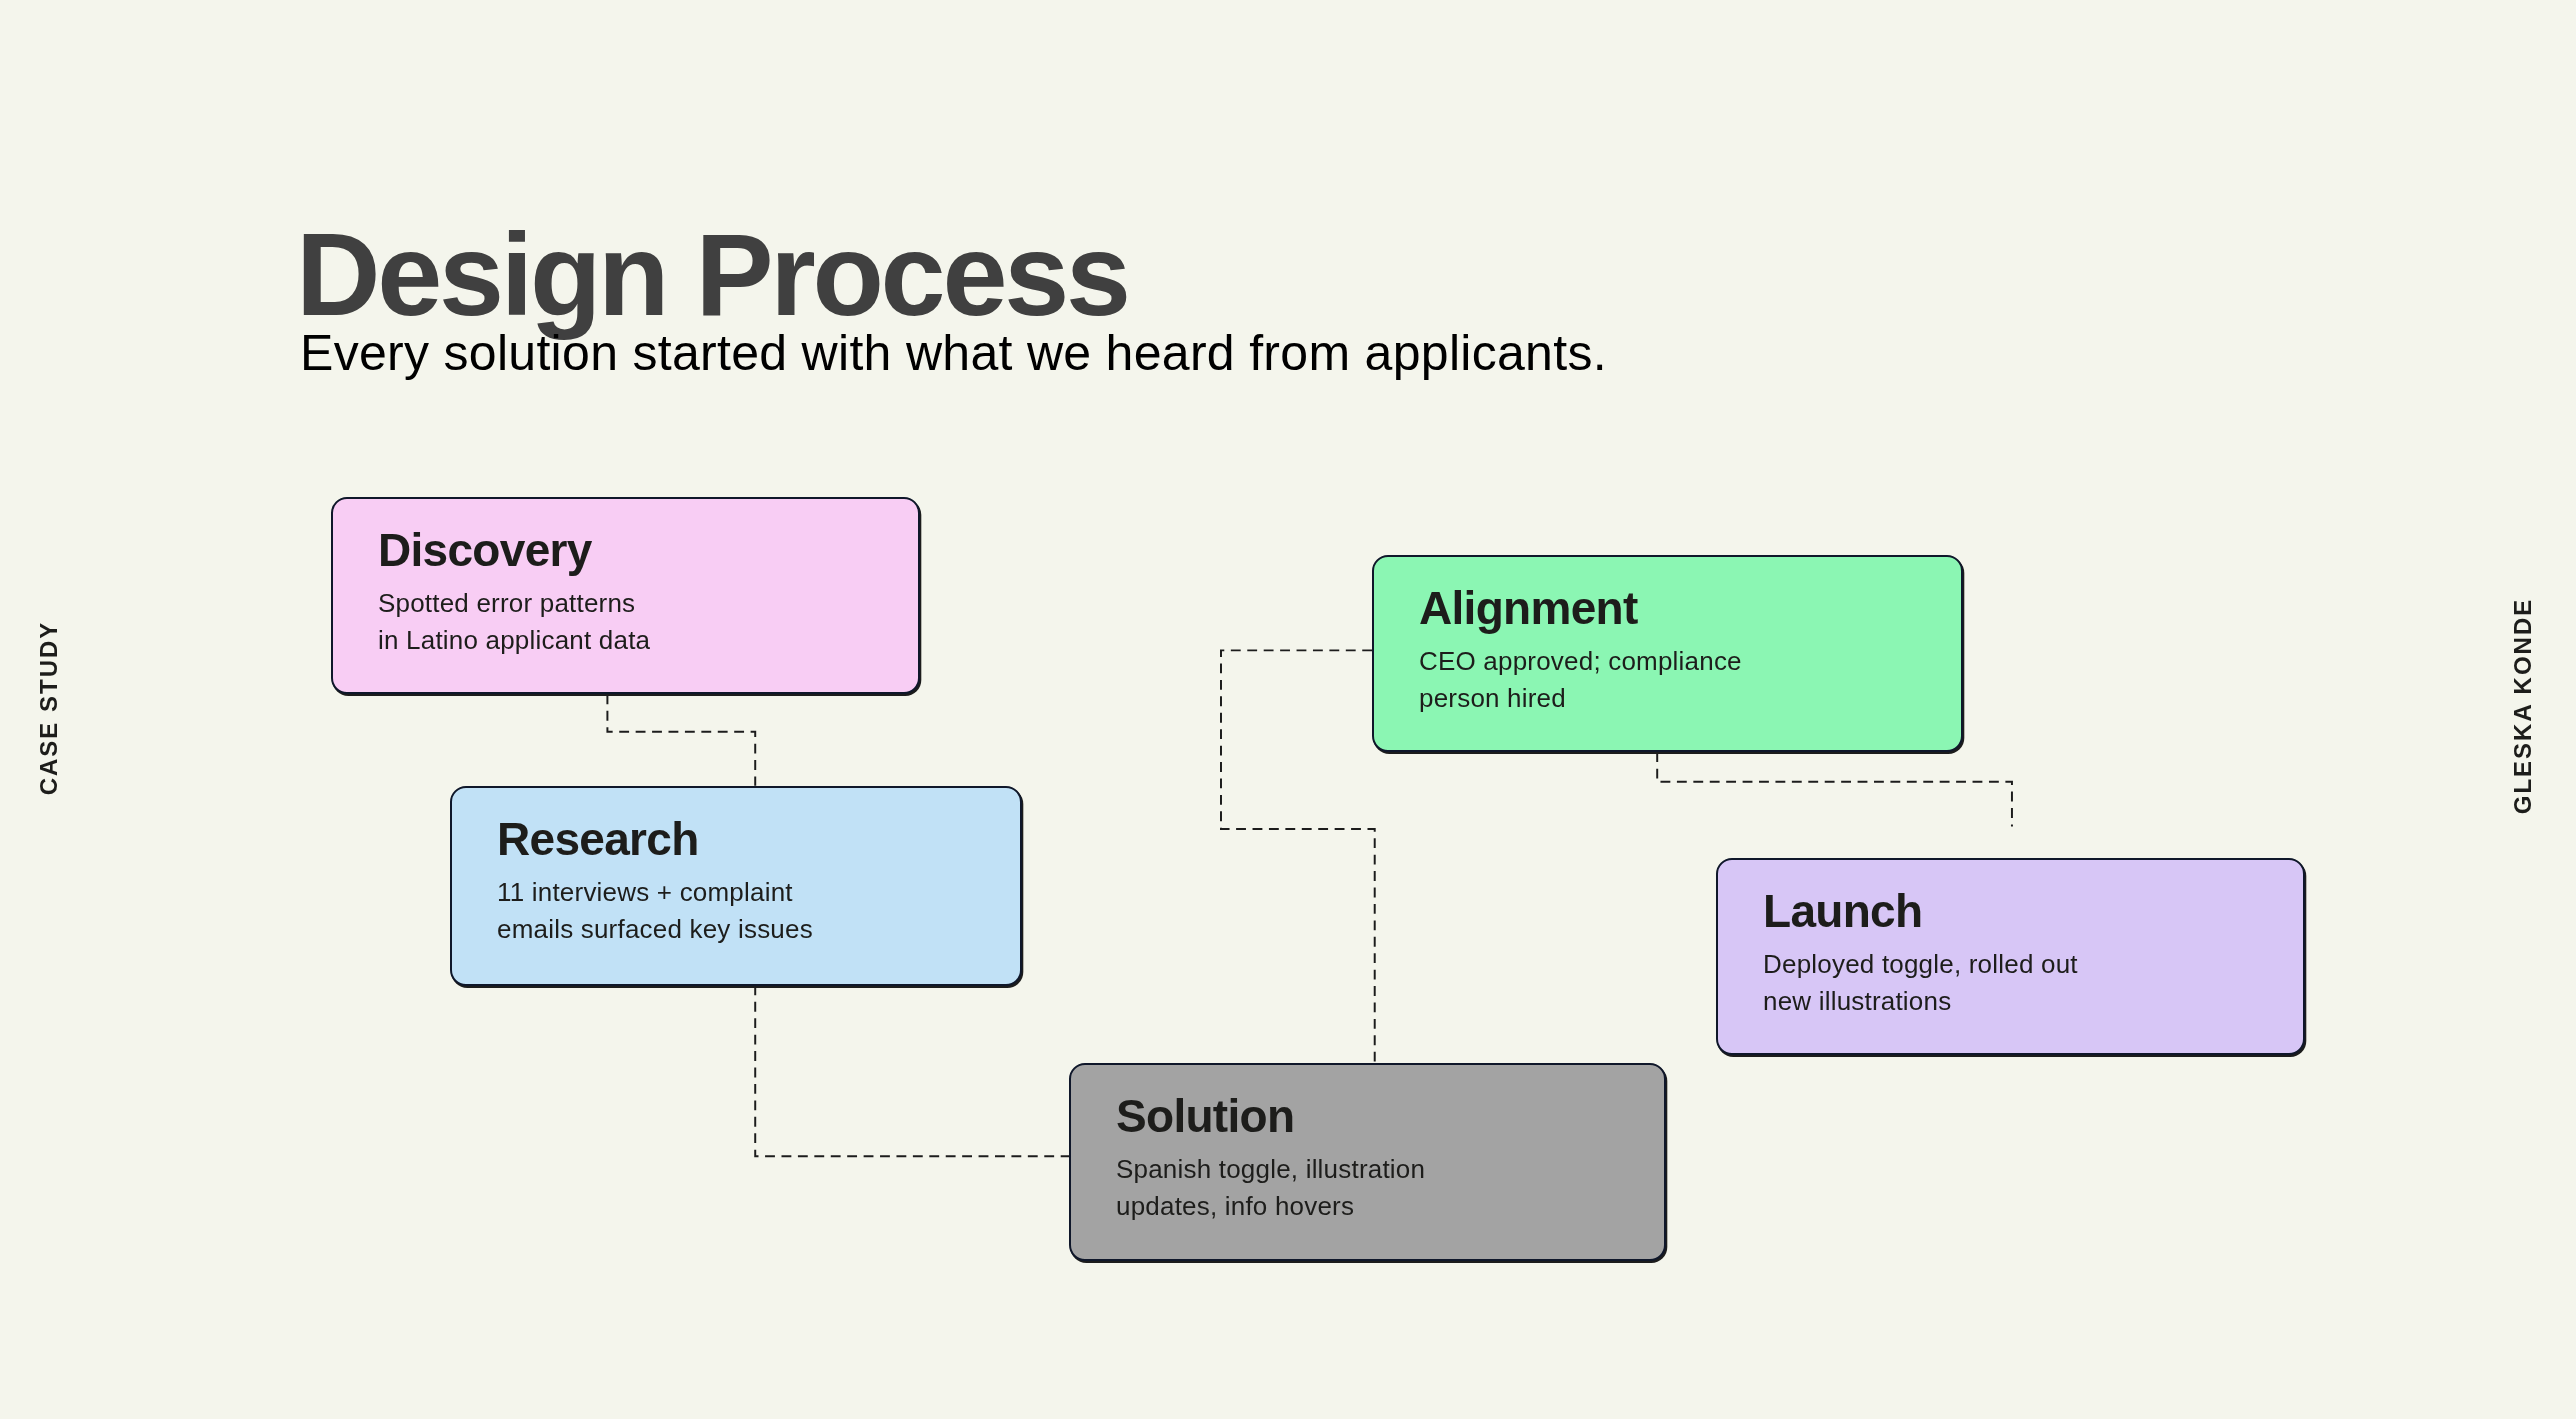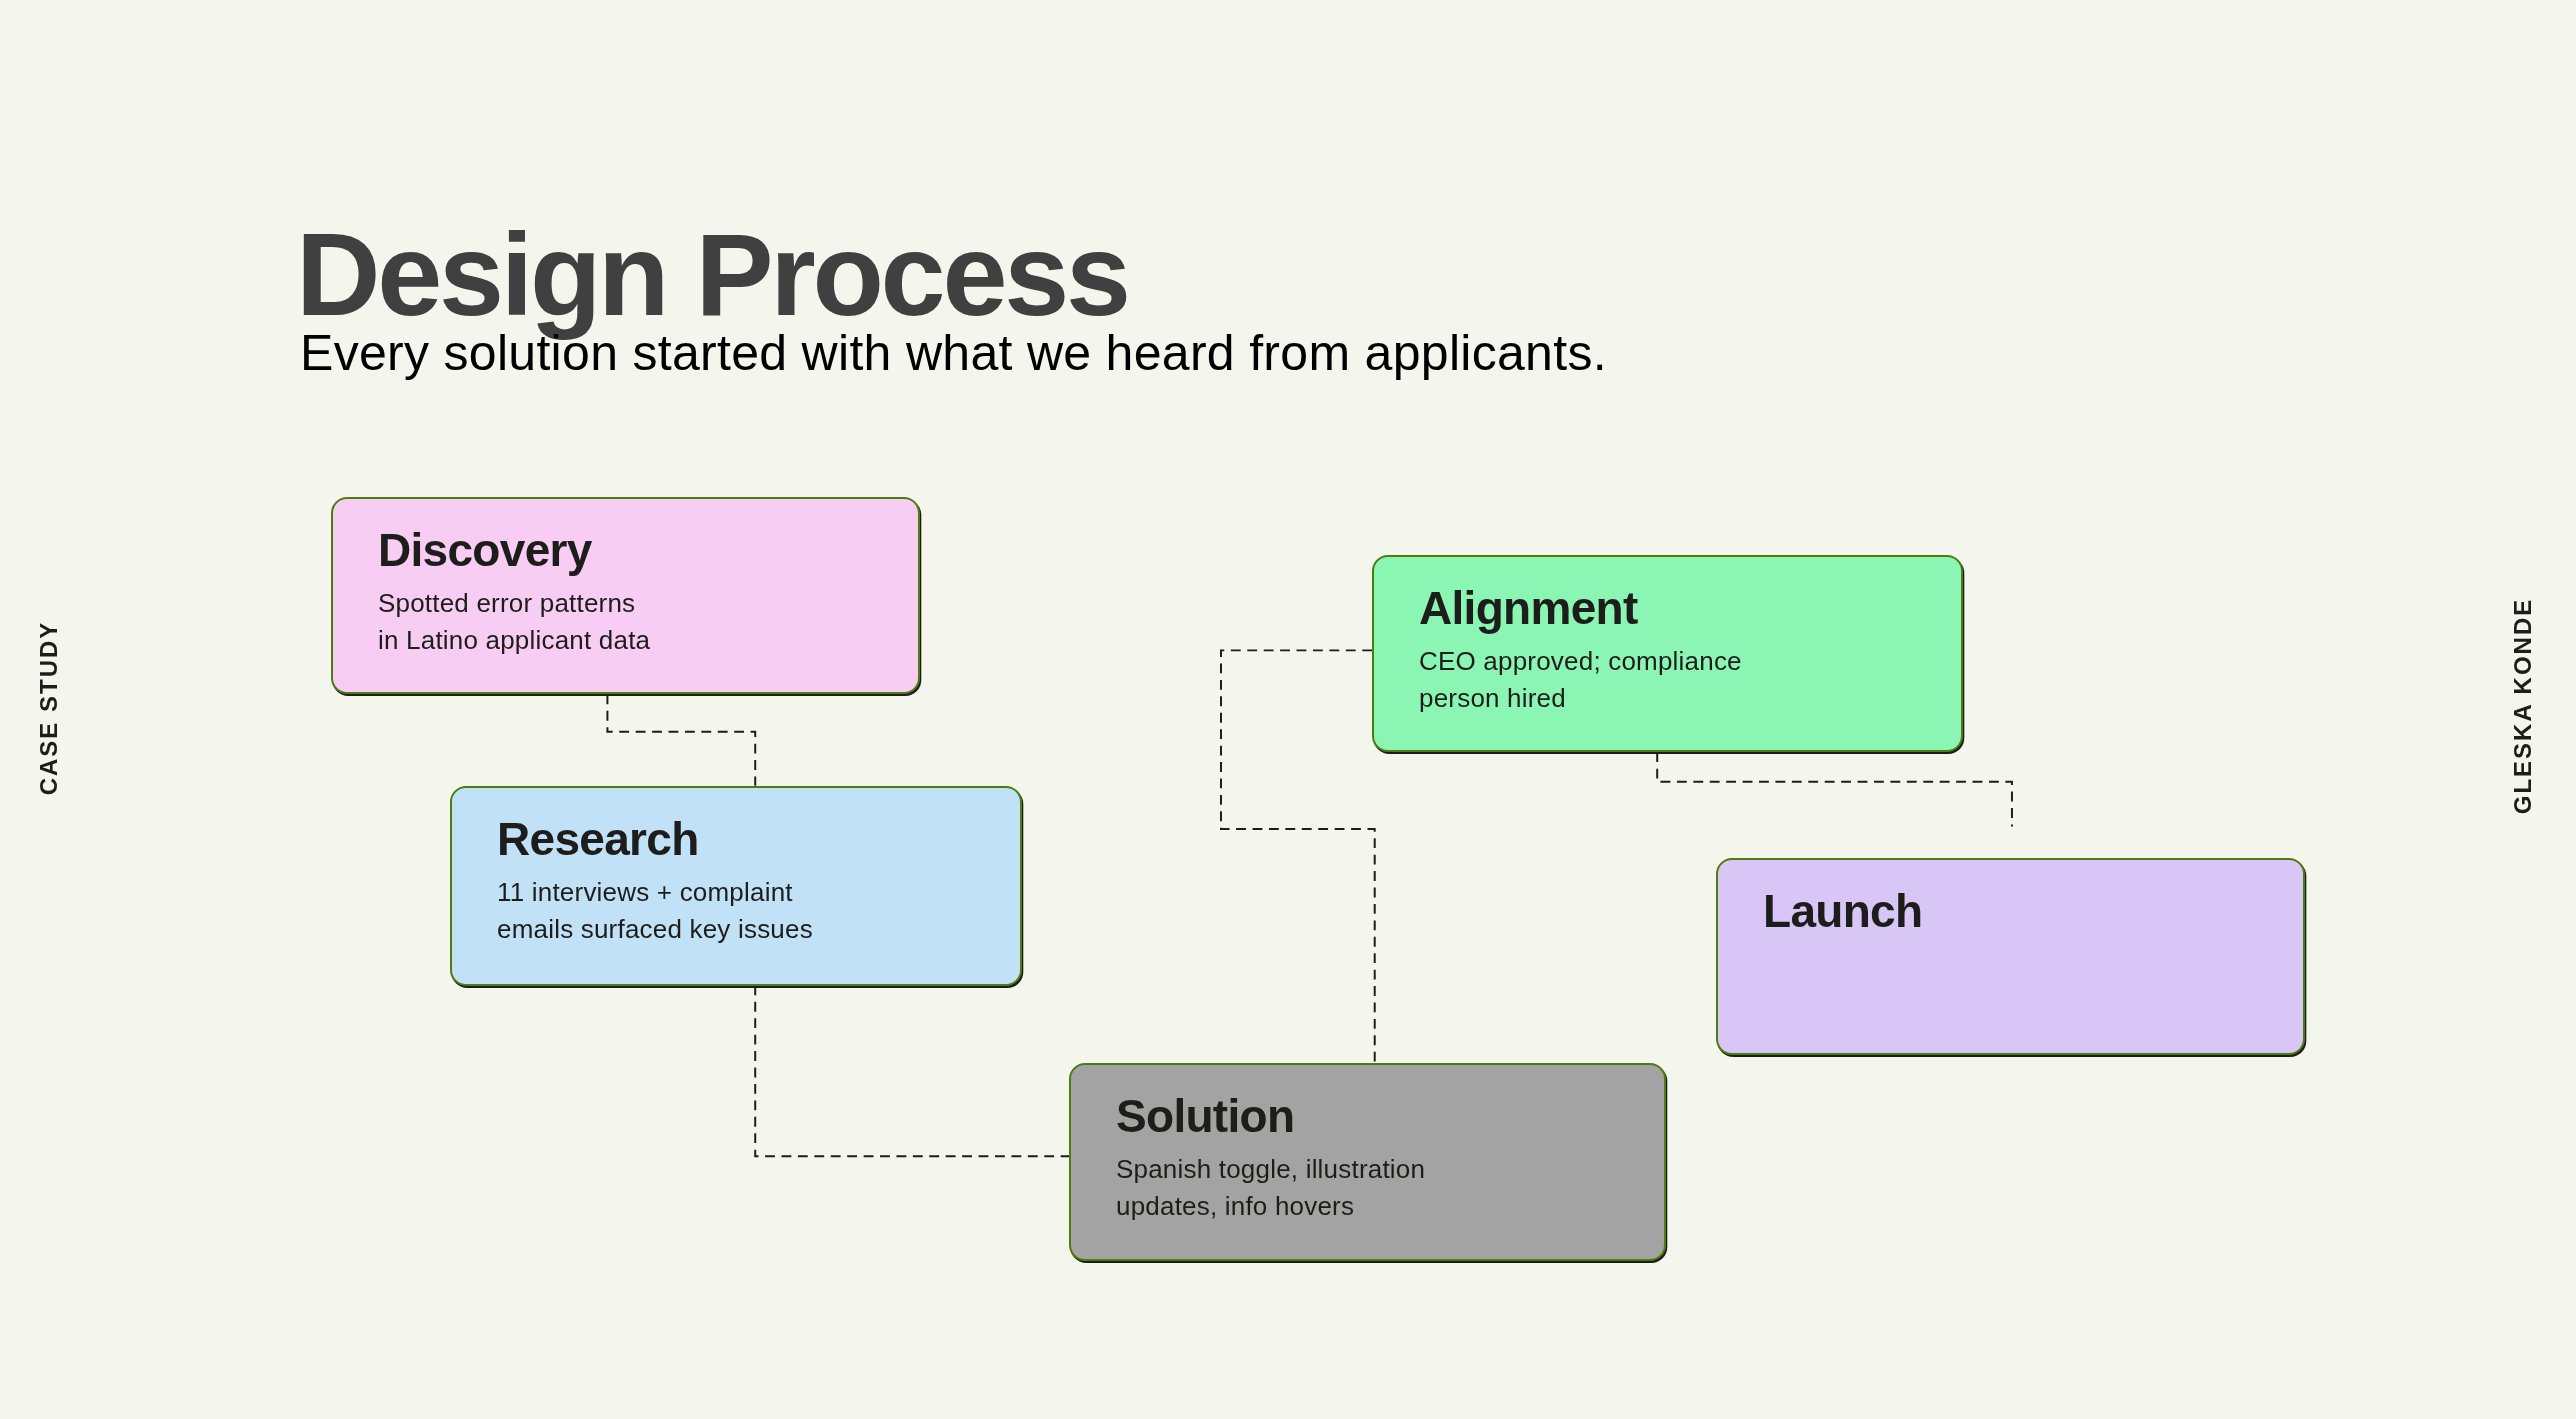--- a/index.html
+++ b/index.html
@@ -29,21 +29,21 @@
     position: absolute;
     font-size: 24px; font-weight: 600; letter-spacing: 2px;
     color: #1d1d1b; white-space: nowrap;
     transform: translate(-50%, -50%) rotate(-90deg);
   }
   .side-label.left  { left: 49px;   top: 708px; }
   .side-label.right { left: 2523px; top: 706px; }
 
   .step {
     position: absolute; box-sizing: border-box;
-    border: 2px solid #4d7c0f; border-radius: 16px;
+    border: 2px solid #0f172a; border-radius: 16px;
     box-shadow: 1.3px 2px 0 #1c1c1c;
     padding: 26px 45px; color: #1d1d1b;
   }
   .step h2 {
     margin: 0; font-size: 46px; font-weight: 800;
     letter-spacing: -0.7px; line-height: 1.1;
   }
   .step p {
     margin: 9.2px 0 0; font-size: 26px; font-weight: 400;
     line-height: 1.42; letter-spacing: 0.2px;
@@ -96,20 +96,22 @@
   </div>
 
   <div class="step" id="box-alignment" style="background-color: rgb(139, 246, 179);">
     <h2>Alignment</h2>
     <p>CEO approved; compliance
 person hired</p>
   </div>
 
   <div class="step" id="box-launch" style="background-color: rgb(215, 198, 246);">
     <h2>Launch</h2>
+    <p>Deployed toggle, rolled out
+new illustrations</p>
   </div>
 
   <div class="step" id="box-solution" style="background-color: #a3a3a3;">
     <h2>Solution</h2>
     <p>Spanish toggle, illustration
 updates, info hovers</p>
   </div>
 
 </div>
 

